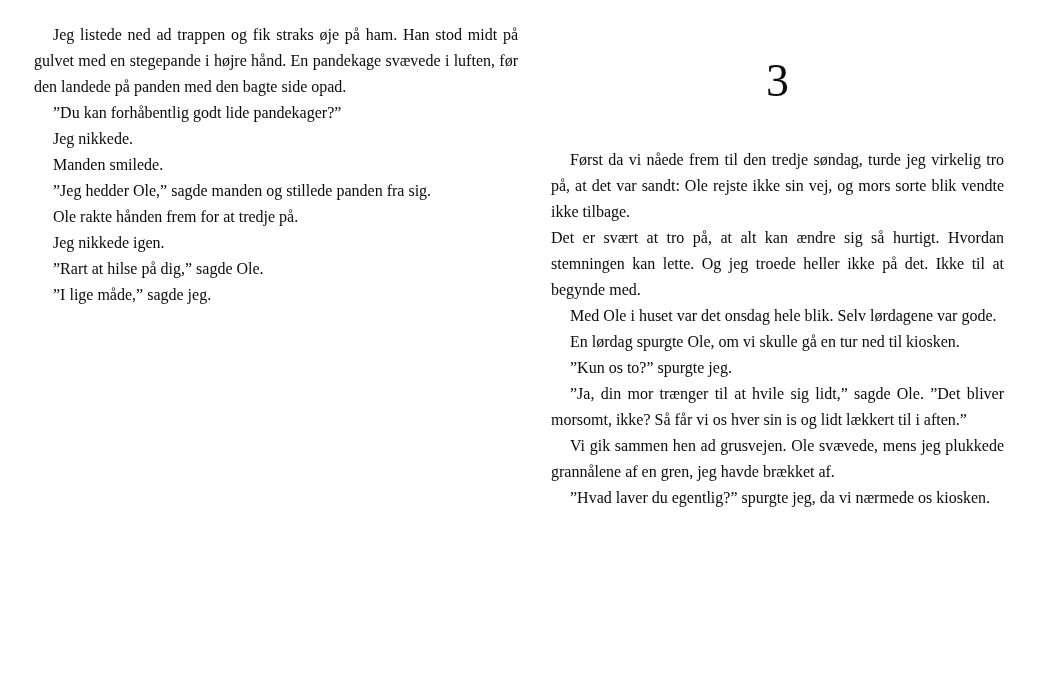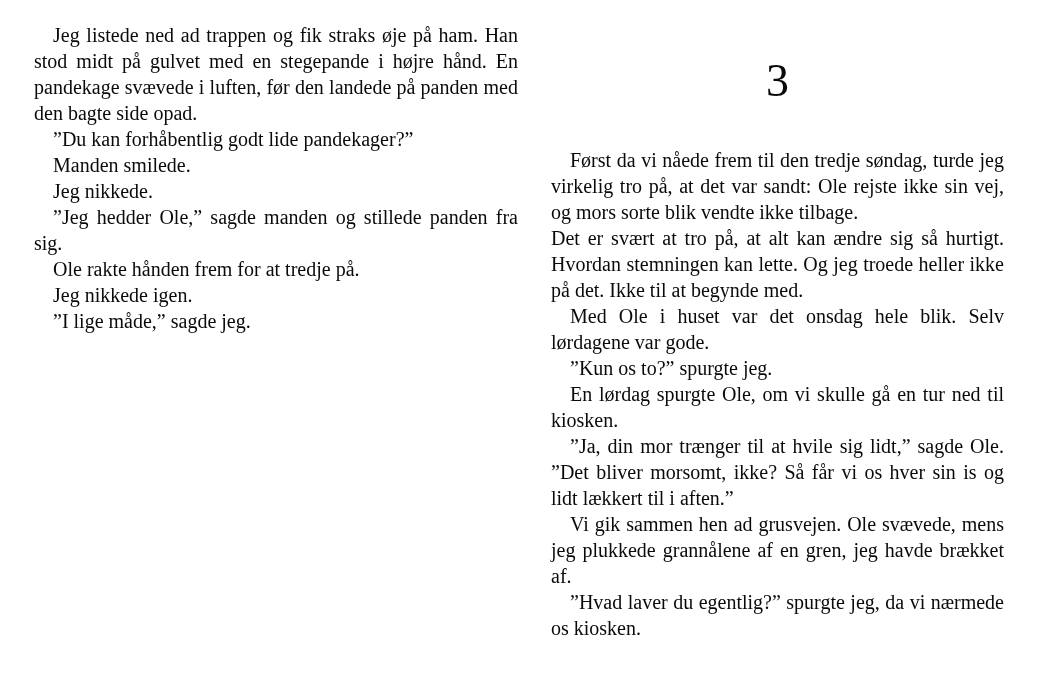--- a/index.html
+++ b/index.html
@@ -30,54 +30,55 @@
   .chapter-number {
     font-size: 46px;
     line-height: 46px;
     font-weight: normal;
     text-align: center;
     margin: 36px 0 43px 0;
   }
   .para {
     margin: 0;
     padding: 0;
-    font-size: 20px;
+    font-size: 16px;
     line-height: 26px;
     text-align: justify;
     hyphens: none;
   }
   .para.indent {
     text-indent: 19px;
   }
 </style>
 </head>
 <body>
 
 <div>
 
   <div class="page page-left">
     <div>
         <p class="para indent">Jeg listede ned ad trappen og fik straks øje på ham. Han stod midt på gulvet med en stegepande i højre hånd. En pandekage svævede i luften, før den landede på panden med den bagte side opad.</p>
         <p class="para indent">”Du kan forhåbentlig godt lide pandekager?”</p>
+        <p class="para indent">Jeg nikkede.</p>
         <p class="para indent">Manden smilede.</p>
-        <p class="para indent">Jeg nikkede.</p>
         <p class="para indent">”Jeg hedder Ole,” sagde manden og stillede panden fra sig.</p>
         <p class="para indent">Ole rakte hånden frem for at tredje på.</p>
         <p class="para indent">Jeg nikkede igen.</p>
+        <p class="para indent">”Rart at hilse på dig,” sagde Ole.</p>
         <p class="para indent">”I lige måde,” sagde jeg.</p>
       </div>
   </div>
 
   <div class="page page-right">
     <h1 class="chapter-number">3</h1>
     <div>
         <p class="para indent">Først da vi nåede frem til den tredje søndag, turde jeg virkelig tro på, at det var sandt: Ole rejste ikke sin vej, og mors sorte blik vendte ikke tilbage.</p>
         <p class="para">Det er svært at tro på, at alt kan ændre sig så hurtigt. Hvordan stemningen kan lette. Og jeg troede heller ikke på det. Ikke til at begynde med.</p>
         <p class="para indent">Med Ole i huset var det onsdag hele blik. Selv lørdagene var gode.</p>
+        <p class="para indent">En lørdag spurgte Ole, om vi skulle gå en tur ned til kiosken.</p>
         <p class="para indent">”Kun os to?” spurgte jeg.</p>
-        <p class="para indent">En lørdag spurgte Ole, om vi skulle gå en tur ned til kiosken.</p>
         <p class="para indent">”Ja, din mor trænger til at hvile sig lidt,” sagde Ole. ”Det bliver morsomt, ikke? Så får vi os hver sin is og lidt lækkert til i aften.”</p>
         <p class="para indent">Vi gik sammen hen ad grusvejen. Ole svævede, mens jeg plukkede grannålene af en gren, jeg havde brækket af.</p>
         <p class="para indent">”Hvad laver du egentlig?” spurgte jeg, da vi nærmede os kiosken.</p>
       </div>
   </div>
 
 </div>
 
 </body></html>

